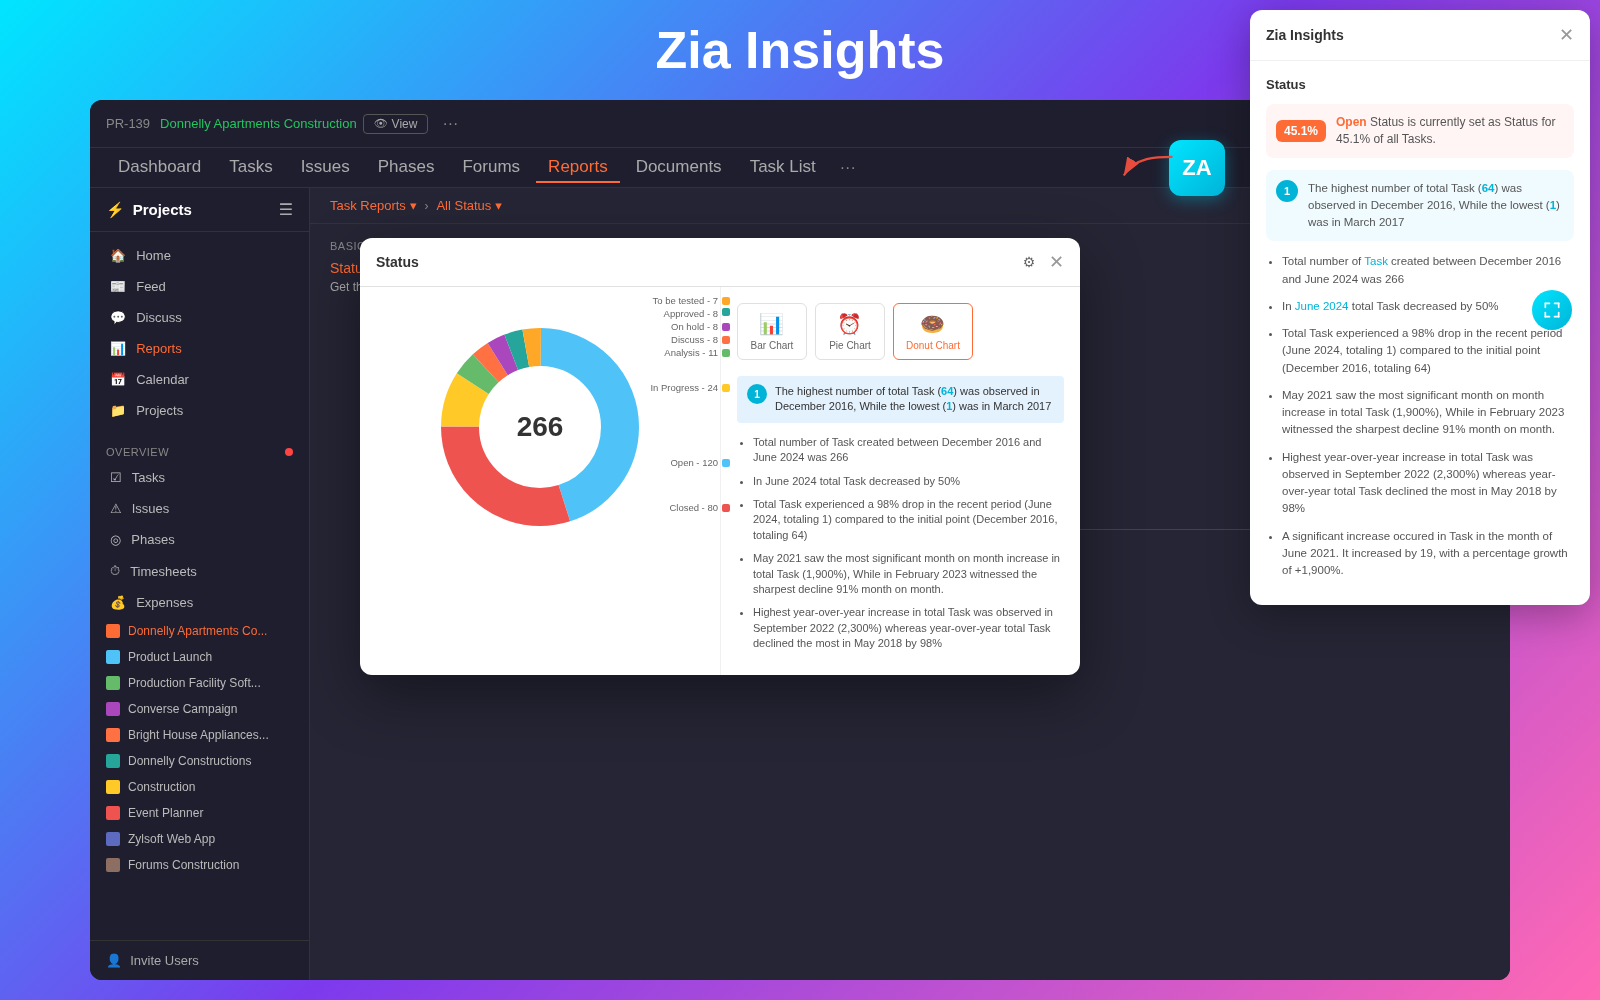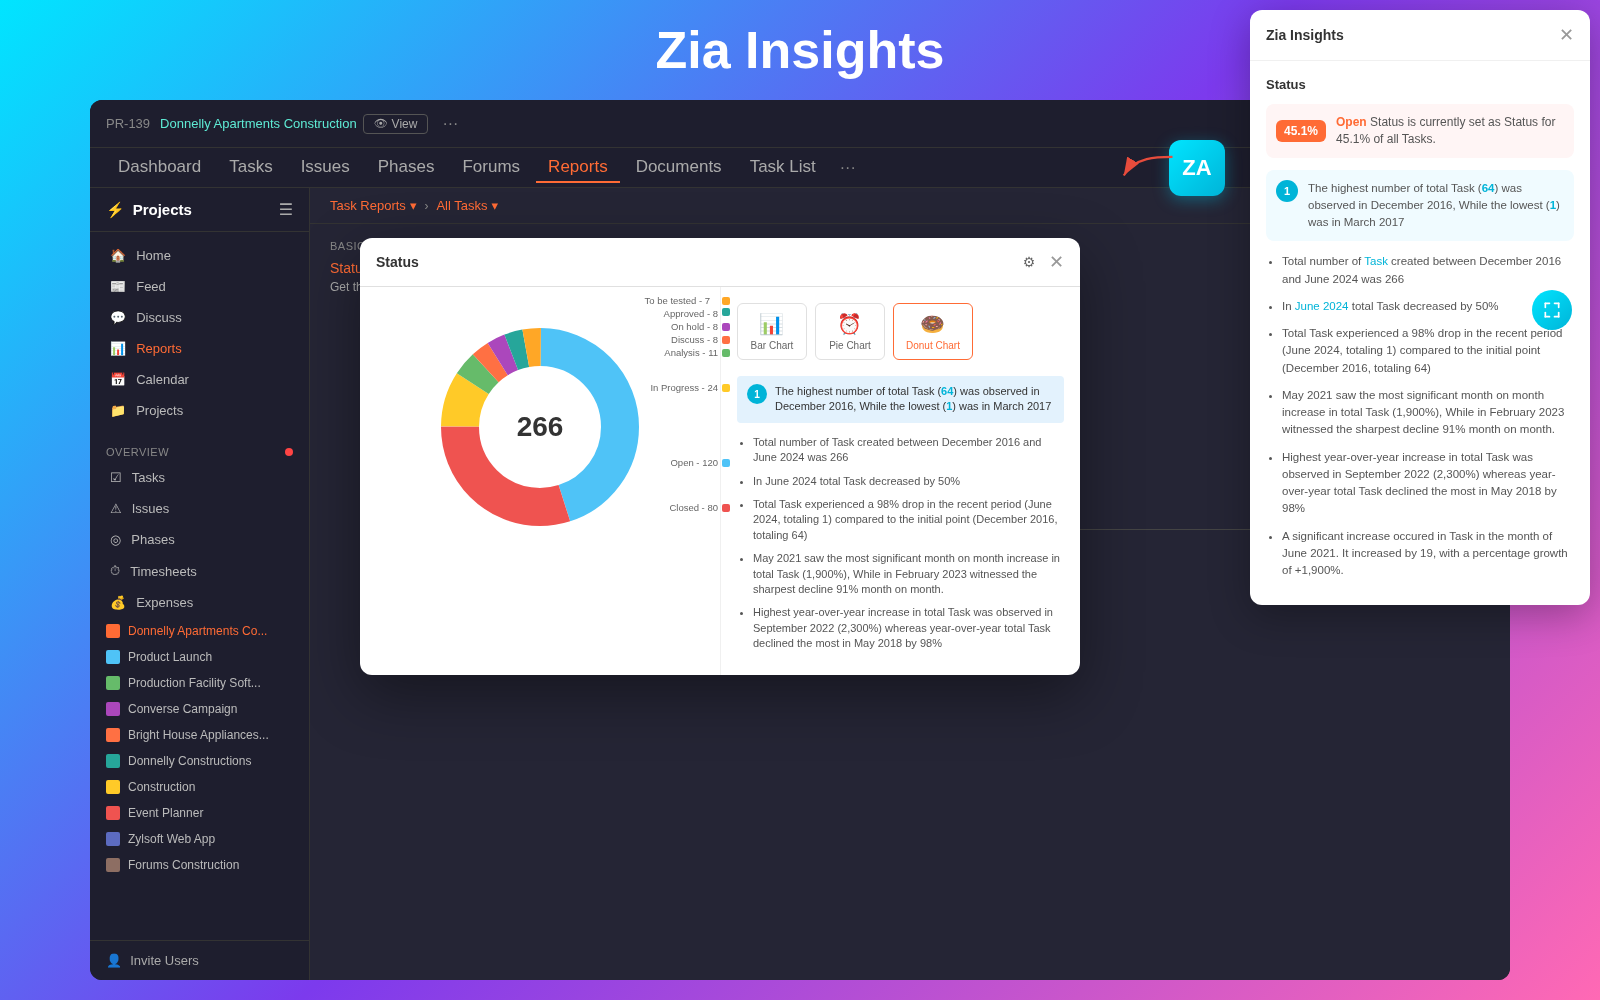--- a/index.html
+++ b/index.html
@@ -703,21 +703,21 @@
 </head>
 <body>
 
 <h1 class="zia-title">Zia Insights</h1>
 
 <div class="app-container">
 
   <div class="header-bar">
     <div class="header-breadcrumb">
       <span style="color:#888;font-size:13px;">PR-139</span>
-      <span style="color:#5eead4;font-size:13px;font-weight:500;margin-left:4px;">Donnelly Apartments Construction</span>
+      <span style="color:#22c55e;font-size:13px;font-weight:500;margin-left:4px;">Donnelly Apartments Construction</span>
       <button class="view-btn">
         <span style="font-size:11px;">👁</span>
         <span>View</span>
       </button>
       <span style="color:#888;font-size:16px;cursor:pointer;padding:0 8px;">···</span>
     </div>
     <div class="header-icons">
       <span style="color:#aaa;font-size:18px;cursor:pointer;">⊕</span>
       <span style="color:#aaa;font-size:18px;cursor:pointer;">🔍</span>
       <span style="color:#aaa;font-size:18px;cursor:pointer;position:relative;">
@@ -858,21 +858,21 @@
     </div>
 
     <div class="main-content">
 
       <div class="report-breadcrumb">
         <span class="report-breadcrumb-item">
           <span>Task Reports</span> ▾
         </span>
         <span class="report-breadcrumb-sep">›</span>
         <span class="report-breadcrumb-item">
-          <span>All Tasks</span> ▾
+          <span>All Status</span> ▾
         </span>
       </div>
 
       <div class="report-section">
         <div class="basic-reports-label">BASIC REPORTS</div>
         <div class="status-report">Status</div>
         <div class="status-description">Get the task count based on status</div>
       </div>
 
       <div class="chart-area">
@@ -936,21 +936,21 @@
                 <circle cx="120" cy="120" r="80" fill="none" stroke="#ab47bc" stroke-width="38" stroke-dasharray="15.1 487.55" stroke-dashoffset="-331.89"></circle>
                 <circle cx="120" cy="120" r="80" fill="none" stroke="#26a69a" stroke-width="38" stroke-dasharray="15.1 487.55" stroke-dashoffset="-346.99"></circle>
                 <circle cx="120" cy="120" r="80" fill="none" stroke="#ffa726" stroke-width="38" stroke-dasharray="15.07 487.58" stroke-dashoffset="-362.09"></circle>
                 <circle cx="120" cy="120" r="41" fill="white"></circle>
               </svg>
               <div class="donut-center-text">266</div>
             </div>
 
             <div style="position:relative;width:100%;margin-top:8px;">
               <div style="font-size:9.5px;color:#555;display:flex;flex-direction:column;gap:2px;align-items:flex-end;position:absolute;right:-30px;top:-260px;">
-                <div style="display:flex;align-items:center;gap:12px;">
+                <div style="display:flex;align-items:center;gap:4px;">
                   <span style="color:#666;">To be tested - 7</span>
                   <div style="width:8px;height:8px;border-radius:2px;background:#ffa726;"></div>
                 </div>
                 <div style="display:flex;align-items:flex-start;gap:4px;">
                   <span style="color:#666;">Approved - 8</span>
                   <div style="width:8px;height:8px;border-radius:2px;background:#26a69a;"></div>
                 </div>
                 <div style="display:flex;align-items:center;gap:4px;">
                   <span style="color:#666;">On hold - 8</span>
                   <div style="width:8px;height:8px;border-radius:2px;background:#ab47bc;"></div>

